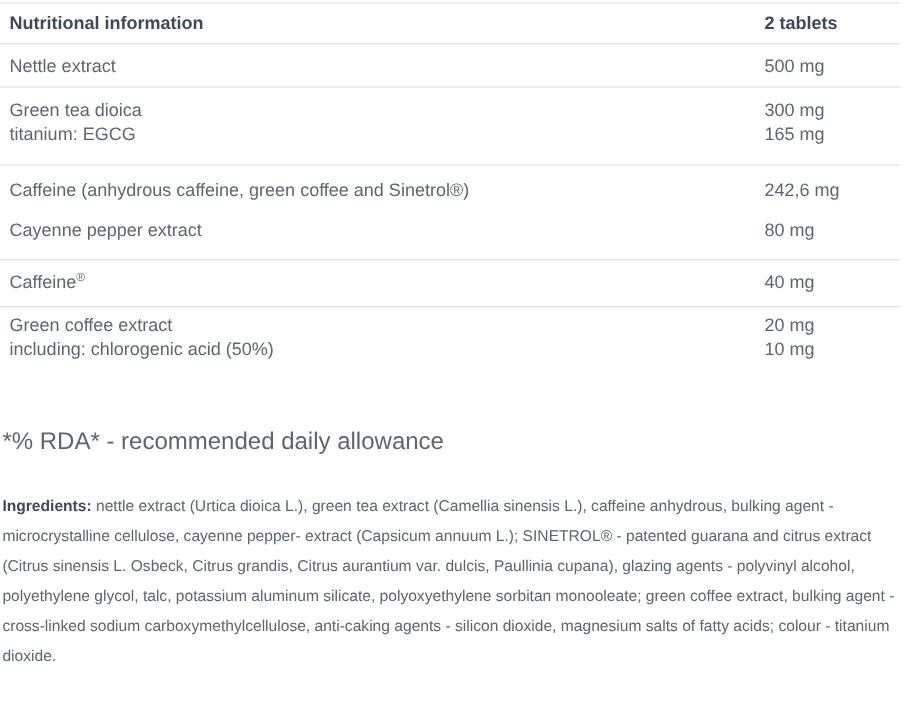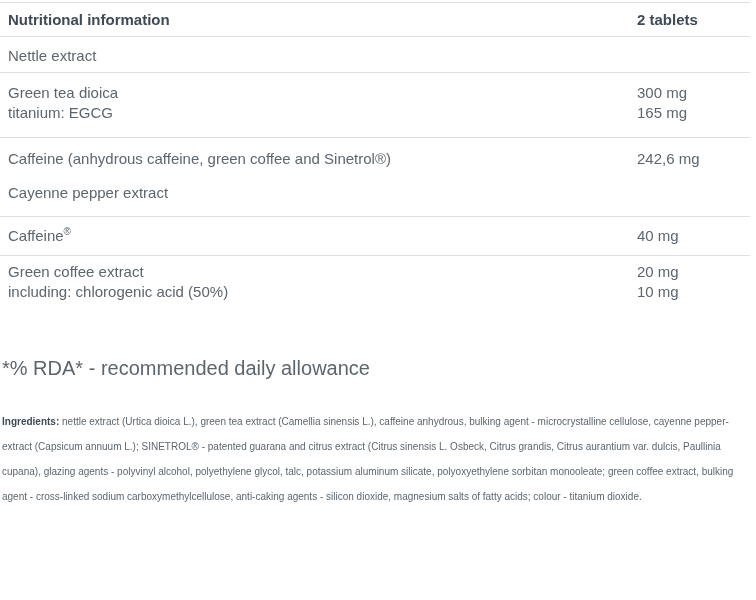--- a/index.html
+++ b/index.html
@@ -58,59 +58,61 @@
     line-height:0;
   }
   .footnote{
     margin:56px 0 0 2px;
     font-size:20px;
     line-height:20px;
   }
   .ingredients{
     margin:31px 0 0 2px;
     width:748px;
-    font-size:10px;
+    font-size:13px;
     line-height:25px;
   }
   .ingredients .bold{
     font-weight:bold;
     color:var(--heading-text);
   }
 </style>
 </head>
 <body>
 
 <div class="nutrition-table">
   <div class="row header-row">
     <div class="cell name">Nutritional information</div>
     <div class="cell amount">2 tablets</div>
   </div>
   <div id="table-body">
       <div class="section" style="padding-top: 9px; padding-bottom: 6px;">
         <div class="row">
           <div class="cell name"><span>Nettle extract</span></div>
+          <div class="cell amount">500 mg</div>
         </div>
       </div>
       <div class="section" style="padding-top: 10px; padding-bottom: 14px;">
         <div class="row">
           <div class="cell name"><span>Green tea dioica</span></div>
           <div class="cell amount">300 mg</div>
         </div>
         <div class="row">
           <div class="cell name"><span>titanium: EGCG</span></div>
           <div class="cell amount">165 mg</div>
         </div>
       </div>
       <div class="section" style="padding-top: 11px; padding-bottom: 13px;">
         <div class="row">
           <div class="cell name"><span>Caffeine (anhydrous caffeine, green coffee and Sinetrol®)</span></div>
           <div class="cell amount">242,6 mg</div>
         </div>
         <div class="row gap-before">
           <div class="cell name"><span>Cayenne pepper extract</span></div>
+          <div class="cell amount">80 mg</div>
         </div>
       </div>
       <div class="section" style="padding-top: 9px; padding-bottom: 9px;">
         <div class="row">
           <div class="cell name"><span>Caffeine</span><sup>®</sup></div>
           <div class="cell amount">40 mg</div>
         </div>
       </div>
       <div class="section no-border" style="padding-top: 6px; padding-bottom: 0px;">
         <div class="row">

